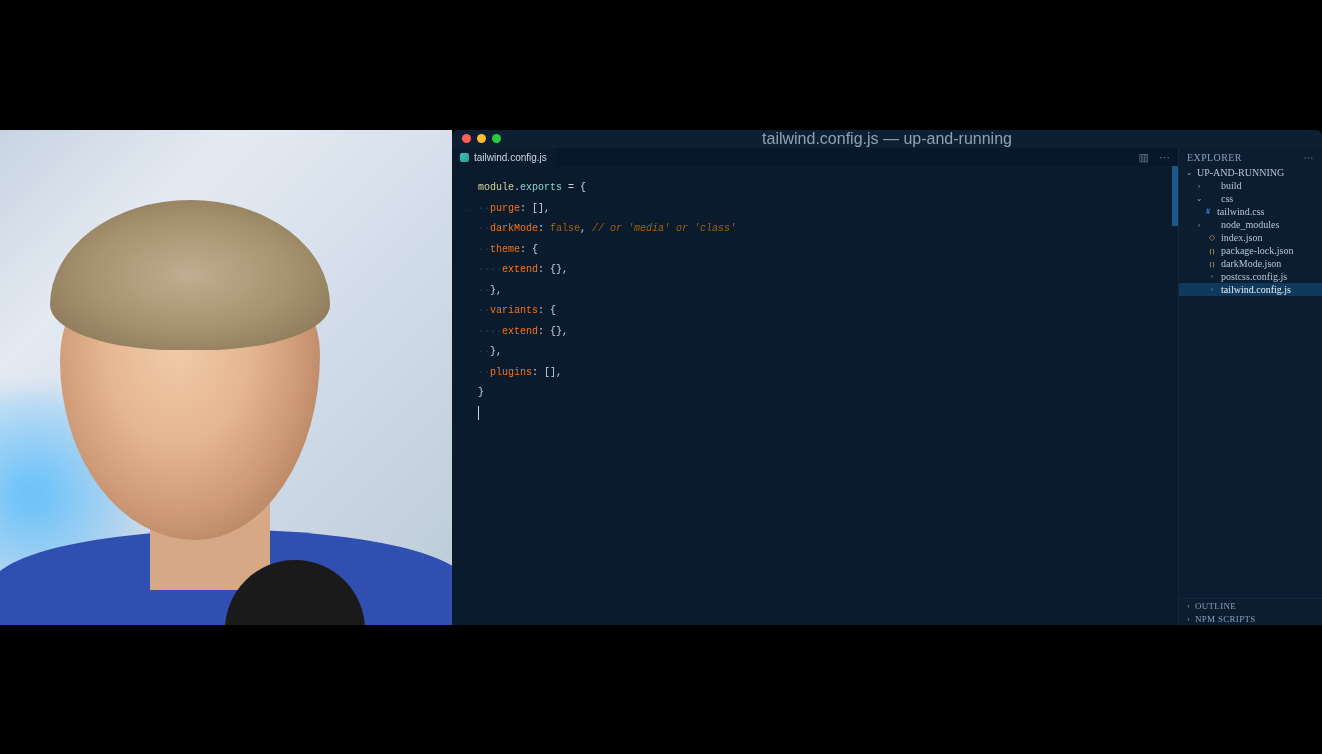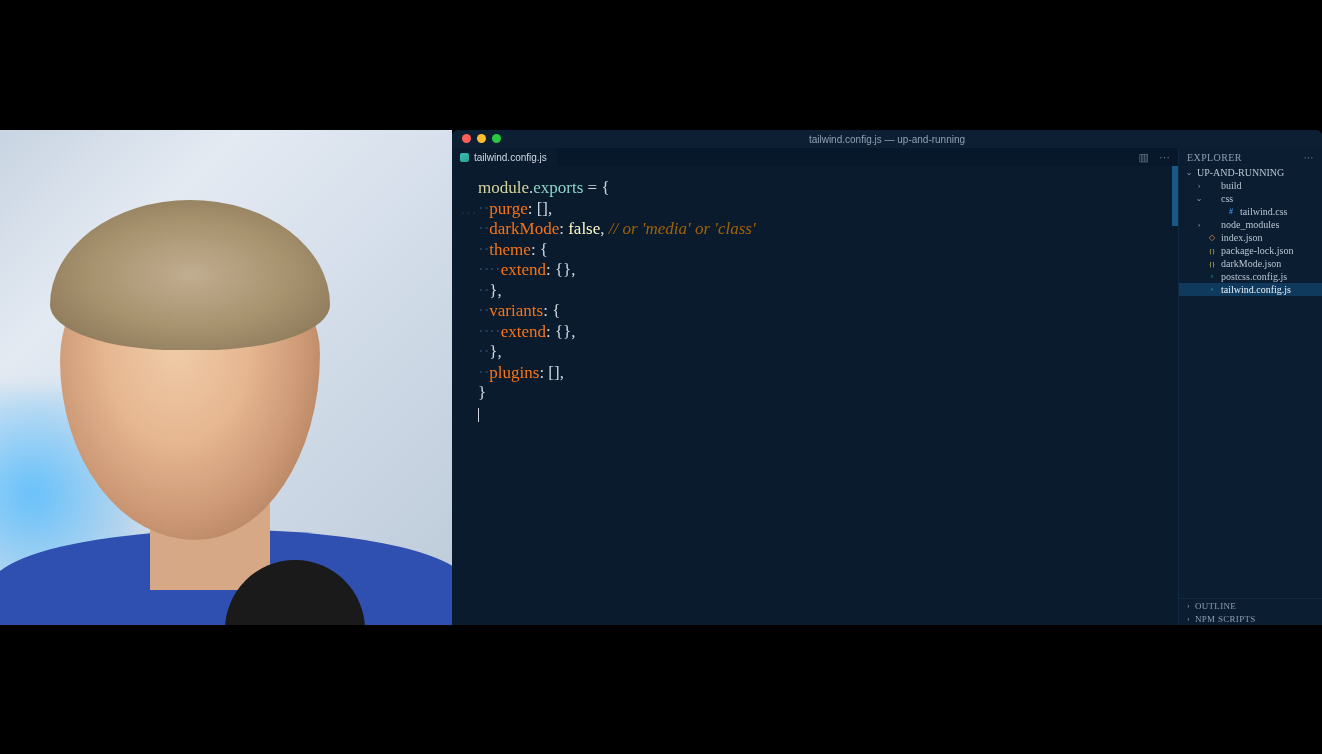--- a/index.html
+++ b/index.html
@@ -66,21 +66,21 @@
     position: relative;
     display: flex;
     align-items: center;
     -webkit-app-region: drag;
   }
   .traffic { position: absolute; left: 10px; top: 4px; display: flex; gap: 6px; }
   .traffic .dot { width: 9px; height: 9px; border-radius: 50%; }
   .dot-close { background: #ff5f57; }
   .dot-min   { background: #febc2e; }
   .dot-max   { background: #28c840; }
-  .titlebar .title { margin: 0 auto; font-size: 10px; color: #8fa0b2; text-align: center; }
+  .titlebar .title { margin: 0 auto; font-size: 16px; color: #8fa0b2; text-align: center; }
 
   
   .body { flex: 1; display: flex; min-height: 0; }
 
   
   .main { flex: 1; display: flex; flex-direction: column; min-width: 0; }
 
   .tabbar {
     height: 18px;
     background: #08182b;
@@ -97,34 +97,34 @@
     background: #0a1b2e;
     border-top: 1px solid transparent;
   }
   .tab .tab-icon { width: 9px; height: 9px; border-radius: 2px; background: linear-gradient(135deg,#36c2b4,#2b9e92); display: inline-block; }
   .tab-actions { margin-left: auto; padding-right: 8px; display: flex; gap: 10px; color: #6b7b8c; }
   .tab-actions span { font-size: 11px; cursor: pointer; }
 
   .code-area {
     flex: 1;
     padding: 12px 0 0 8px;
-    font-family: Liberation Serif, serif;
-    font-size: 17px;
+    font-family: Liberation Mono, monospace;
+    font-size: 10px;
     line-height: 20.5px;
     color: #cdd6df;
     white-space: pre;
     overflow: hidden;
   }
   .gutter { display:inline-block; width: 18px; color:#18324e; user-select:none; text-align:right; padding-right:6px; }
   .ws { color: #2a4866; } 
   .k-module  { color: #d6d39b; }
   .k-exports { color: #8bd6c7; }
   .punct     { color: #cdd6df; }
   .prop      { color: #f97316; }
-  .bool      { color: #fef9c3; }
+  .bool      { color: #a16207; }
   .comment   { color: #a16207; font-style: italic; }
   .cursor    { display:inline-block; width:1px; height:14px; background:#cdd6df; vertical-align:middle; }
 
   
   .sidebar {
     width: 144px;
     background: #0b1d31;
     border-left: 1px solid #13283f;
     display: flex;
     flex-direction: column;
@@ -148,21 +148,21 @@
     padding-left: 6px;
     color: #b9c6d2;
     gap: 4px;
     cursor: pointer;
   }
   .tree-row.selected { background: #0f3a5e; color: #eaf2f9; }
   .tree-row .chev { width: 8px; font-size: 8px; color: #8aa0b5; text-align: center; }
   .tree-row .ficon { width: 10px; height: 10px; display: inline-flex; align-items:center; justify-content:center; font-size: 8px; }
   .indent-0 { padding-left: 6px; }
   .indent-1 { padding-left: 16px; }
-  .indent-2 { padding-left: 35px; }
+  .indent-2 { padding-left: 12px; }
 
   .ic-folder      { color: #8aa0b5; }
   .ic-css::before { content: "#"; color: #4aa3ff; }
   .ic-html::before{ content: "◇"; color: #e08a4a; }
   .ic-json-y::before{ content: "{}"; color:#e6c95a; font-size:7px; }
   .ic-js::before  { content: "◦"; color:#36c2b4; }
 
   .sidebar .bottom {
     border-top: 1px solid #13283f;
   }

